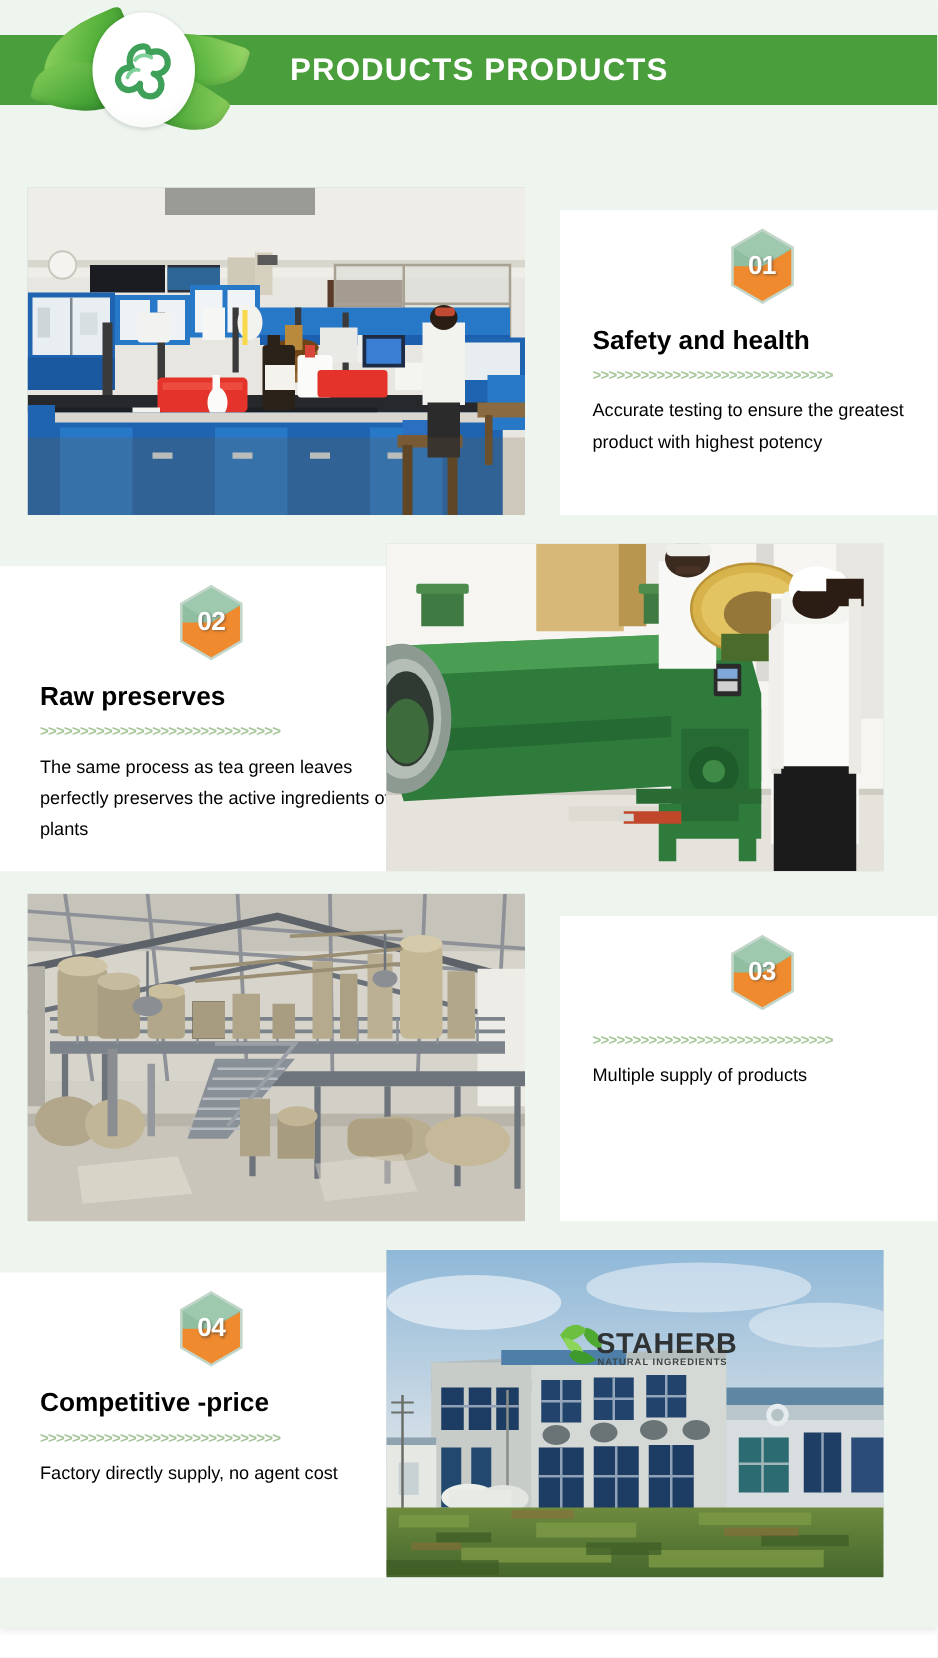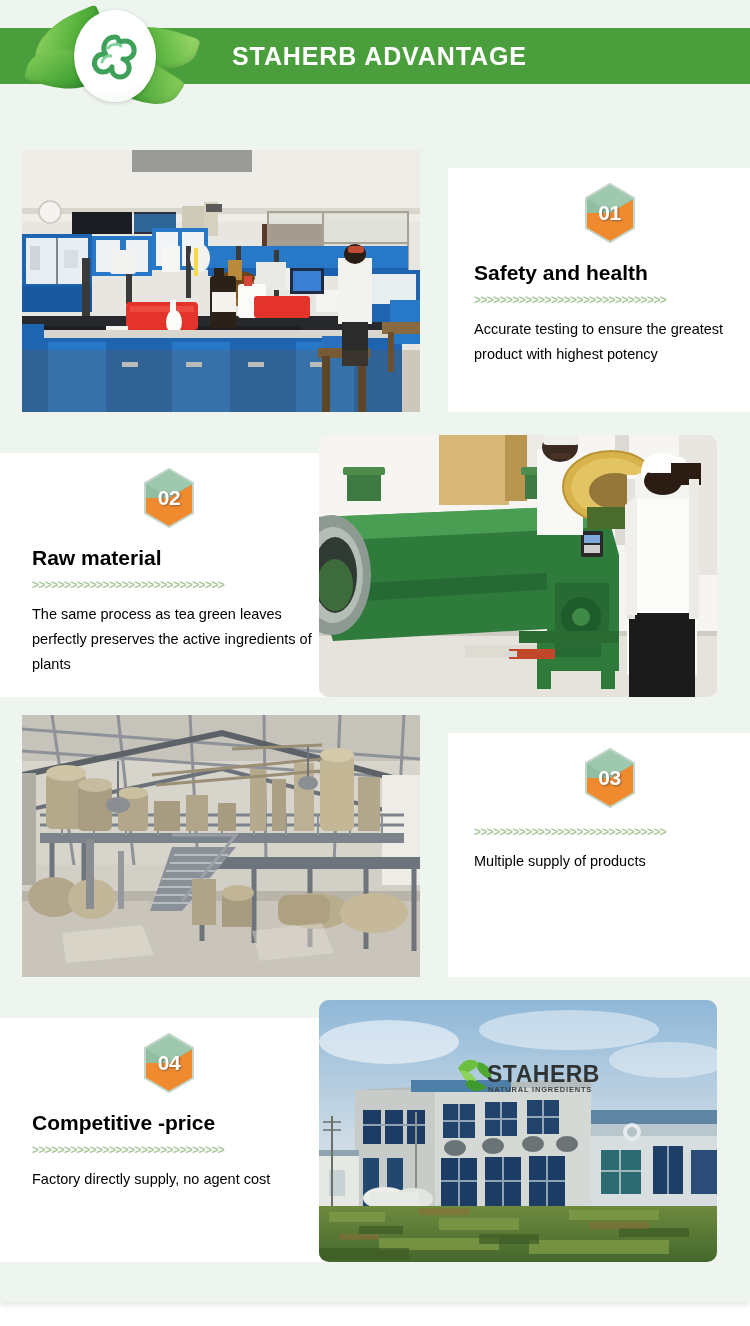--- a/index.html
+++ b/index.html
@@ -111,21 +111,21 @@
 
   .photo {
     position: absolute;
     top: 0;
     width: 398px;
     height: 262px;
     background: #cfd6cf;
     overflow: hidden;
   }
   .photo-left  { left: 22px; }
-  .photo-right { left: 319px; border-radius: 10px; }
+  .photo-right { left: 309px; }
 
   .photo svg { display: block; width: 100%; height: 100%; }
 
   
   .content {
     position: absolute;
     top: 14px;
     width: 100%;
     padding: 0 26px;
   }
@@ -192,21 +192,21 @@
       <div class="leaf leaf-d"></div>
       <div class="logo-disc">
         <svg width="54" height="56" viewBox="0 0 54 56">
           <path d="M27 9 C21 9 17 13 16 18 C15 23 18 27 18 27 C14 25 9 27 7 32 C5 38 9 44 15 44 C21 44 24 39 24 39 C23 44 26 49 32 49 C38 49 42 44 41 38 C40 33 35 31 35 31 C40 32 45 29 46 24 C47 18 43 13 37 13 C33 13 31 15 31 15 C31 11 30 9 27 9 Z" fill="none" stroke="#3fa05a" stroke-width="5" stroke-linecap="round" stroke-linejoin="round"></path>
           <path d="M20 20 C23 16 29 15 33 18" fill="none" stroke="#7fd09a" stroke-width="3" stroke-linecap="round"></path>
           <path d="M14 34 C15 30 19 27 23 28" fill="none" stroke="#7fd09a" stroke-width="3" stroke-linecap="round"></path>
         </svg>
       </div>
     </div>
 
-    <div class="header-title">STAHERB ADVANTAGE</div>
+    <div class="header-title">PRODUCTS PRODUCTS</div>
   </div>
 
   <div class="row row-1">
     <div class="card card-right">
       <div class="content">
         <div class="badge center">
           <svg width="54" height="62" viewBox="0 0 54 62">
             <polygon points="27,2 51,16 51,46 27,60 3,46 3,16" fill="#8fbfa0" stroke="#b9cfc2" stroke-width="1.5"></polygon>
             <polygon points="27,31 51,17 51,46 27,60 3,46 3,31" fill="#f08a2e"></polygon>
             <polygon points="27,2 51,16 27,31 3,16" fill="#9ec9ae"></polygon>
@@ -319,21 +319,21 @@
       <div class="content align-left">
         <div class="badge offset">
           <svg width="54" height="62" viewBox="0 0 54 62">
             <polygon points="27,2 51,16 51,46 27,60 3,46 3,16" fill="#8fbfa0" stroke="#b9cfc2" stroke-width="1.5"></polygon>
             <polygon points="27,31 51,17 51,46 27,60 3,46 3,31" fill="#f08a2e"></polygon>
             <polygon points="27,2 51,16 27,31 3,16" fill="#9ec9ae"></polygon>
             <polygon points="27,2 51,16 51,46 27,60 3,46 3,16" fill="none" stroke="#c3d6ca" stroke-width="2"></polygon>
           </svg>
           <div class="badge-num">02</div>
         </div>
-        <div class="block-title">Raw material</div>
+        <div class="block-title">Raw preserves</div>
         <div class="chevrons">&gt;&gt;&gt;&gt;&gt;&gt;&gt;&gt;&gt;&gt;&gt;&gt;&gt;&gt;&gt;&gt;&gt;&gt;&gt;&gt;&gt;&gt;&gt;&gt;&gt;&gt;&gt;&gt;&gt;&gt;</div>
         <div class="block-text">The same process as tea green leaves perfectly preserves the active ingredients of plants</div>
       </div>
     </div>
 
     <div class="photo photo-right">
       <svg viewBox="0 0 398 262" preserveAspectRatio="none">
         <rect width="398" height="262" fill="#f2f0ec"></rect>
         <rect x="0" y="0" width="398" height="240" fill="#f6f5f2"></rect>
         <rect x="120" y="0" width="70" height="70" fill="#d8b878"></rect>

